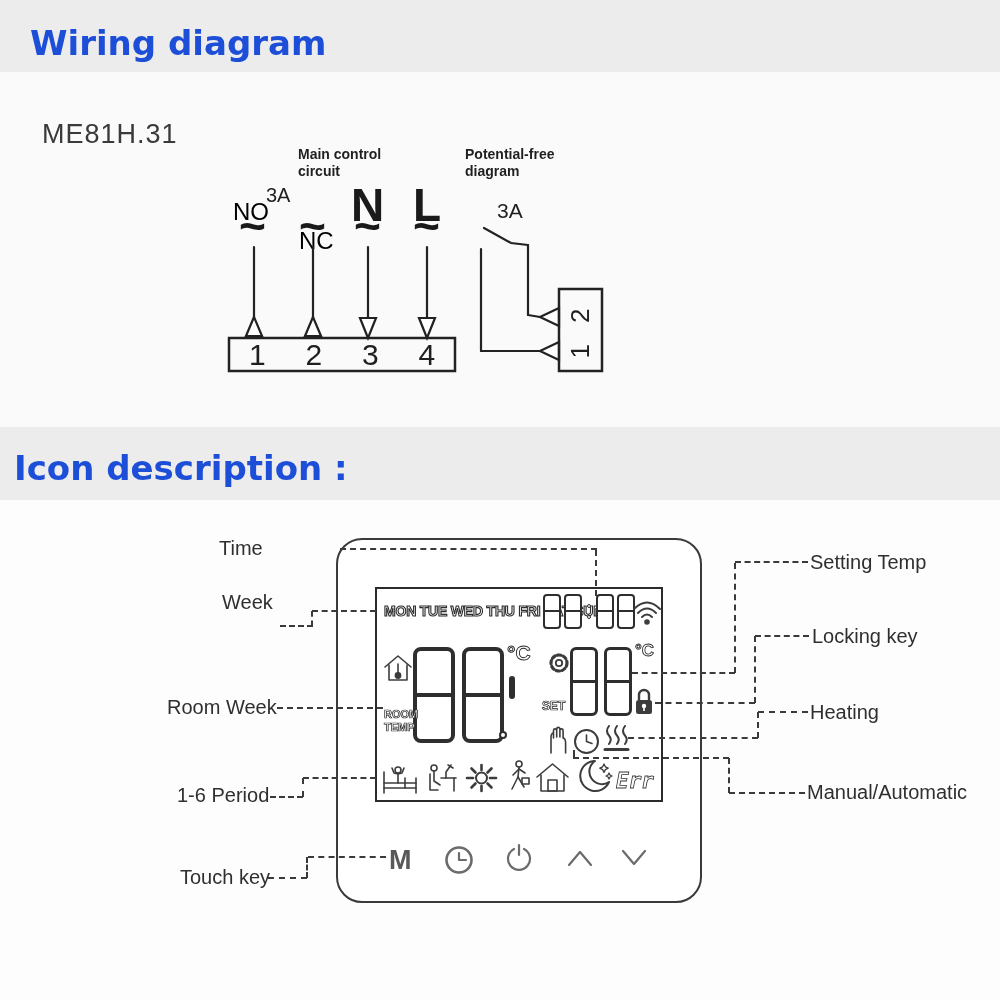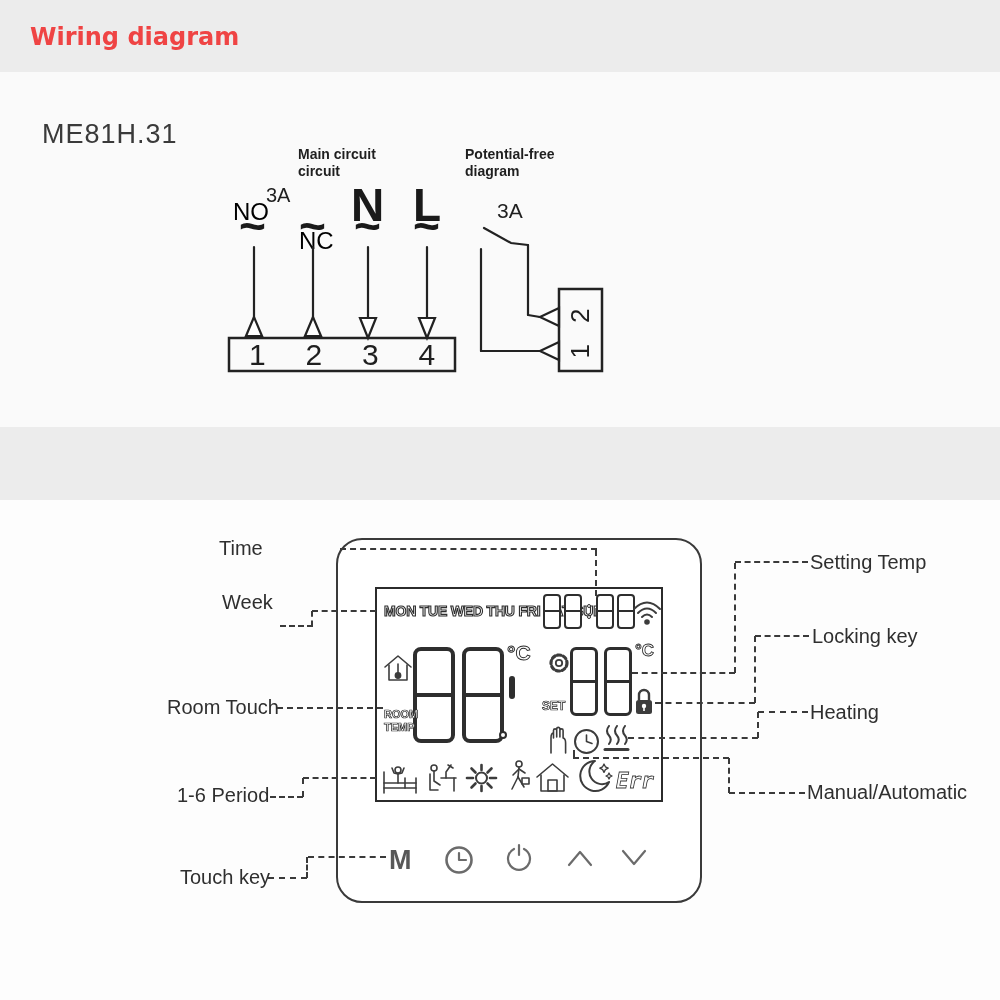--- a/index.html
+++ b/index.html
@@ -4,21 +4,21 @@
 <style>
   * { margin:0; padding:0; box-sizing:border-box; }
   html,body { width:1000px; height:1000px; background:#fff; }
   .page { position:relative; width:1000px; height:1000px; overflow:hidden;
           font-family:"Liberation Sans", sans-serif; color:#2b2b2b; background:#fdfdfd; }
   .abs { position:absolute; }
 
   .hbar { left:0; width:1000px; background:#ececec; }
   .hbar1 { top:0; height:72px; }
   .hbar2 { top:427px; height:73px; }
-  .htitle { font-family:"DejaVu Sans", sans-serif; font-weight:bold; font-size:24px; color:#ef4444; }
+  .htitle { font-family:"DejaVu Sans", sans-serif; font-weight:bold; font-size:34px; color:#1d4ed8; }
 
   .wiring-bg { left:0; top:72px; width:1000px; height:355px; background:#fafafa; }
 
   .model { font-size:27px; letter-spacing:1px; color:#3a3a3a; }
   .smalllbl { font-size:14px; font-weight:600; line-height:1.2; color:#1f1f1f; }
   .term { font-size:24px; color:#000000; }
   .termbig { font-size:46px; font-weight:bold; color:#1a1a1a; }
   .rating { font-size:20px; color:#1f1f1f; }
   .tilde { font-size:46px; font-weight:bold; color:#1a1a1a; line-height:46px; }
   .tnum { font-size:30px; color:#1f1f1f; }
@@ -70,21 +70,21 @@
 <div class="page">
 
   
   <div class="abs wiring-bg"></div>
   <div class="abs hbar hbar1"></div>
   <div class="abs htitle" style="left:30px; top:23px;">Wiring diagram</div>
 
   <div class="abs model" style="left:42px; top:119px;">ME81H.31</div>
 
   <div class="abs smalllbl" style="left:298px; top:146px;">
-    <span style="display:block;">Main circuit</span>
+    <span style="display:block;">Main control</span>
     <span style="display:block;">circuit</span>
   </div>
   <div class="abs smalllbl" style="left:465px; top:146px;">
     <span style="display:block;">Potential-free</span>
     <span style="display:block;">diagram</span>
   </div>
 
   
   <span class="abs term" style="left:233px; top:198px;">NO</span>
   <span class="abs rating" style="left:266px; top:184px;">3A</span>
@@ -124,20 +124,21 @@
   <div class="abs tnumrow" style="left:229px; top:339px; width:226px; height:31px;">
     <span class="tnum">1</span>
     <span class="tnum">2</span>
     <span class="tnum">3</span>
     <span class="tnum">4</span>
   </div>
   <span class="abs sidebox-num" style="left:580px; top:330px;">1 2</span>
 
   
   <div class="abs hbar hbar2"></div>
+  <div class="abs htitle" style="left:14px; top:448px;">Icon description :</div>
 
   
   <div class="abs body-outline"></div>
   <div class="abs lcd-outline"></div>
 
   
   <span class="abs lcdtxt week" style="left:384px; top:603px;">MON TUE WED THU FRI SAT SUN</span>
 
   
   <div class="abs drow" style="left:543px; top:594px; gap:3px;" aria-label="88:88">
@@ -286,21 +287,21 @@
   <svg class="abs keyicon" style="left:566px; top:849px;" width="28" height="18" viewBox="0 0 28 18">
     <polyline points="3,16 14,3 25,16"></polyline>
   </svg>
   <svg class="abs keyicon" style="left:620px; top:849px;" width="28" height="18" viewBox="0 0 28 18">
     <polyline points="3,2 14,15 25,2"></polyline>
   </svg>
 
   
   <span class="abs callout" style="left:219px; top:537px;">Time</span>
   <span class="abs callout" style="left:222px; top:591px;">Week</span>
-  <span class="abs callout" style="left:167px; top:696px;">Room Touch</span>
+  <span class="abs callout" style="left:167px; top:696px;">Room Week</span>
   <span class="abs callout" style="left:177px; top:784px;">1-6 Period</span>
   <span class="abs callout" style="left:180px; top:866px;">Touch key</span>
   <span class="abs callout" style="left:810px; top:551px;">Setting Temp</span>
   <span class="abs callout" style="left:812px; top:625px;">Locking key</span>
   <span class="abs callout" style="left:810px; top:701px;">Heating</span>
   <span class="abs callout" style="left:807px; top:781px;">Manual/Automatic</span>
 
   
   <div class="abs hdash" style="left:340px; top:548px; width:257px;"></div>
   <div class="abs vdash" style="left:595px; top:550px; height:46px;"></div>

